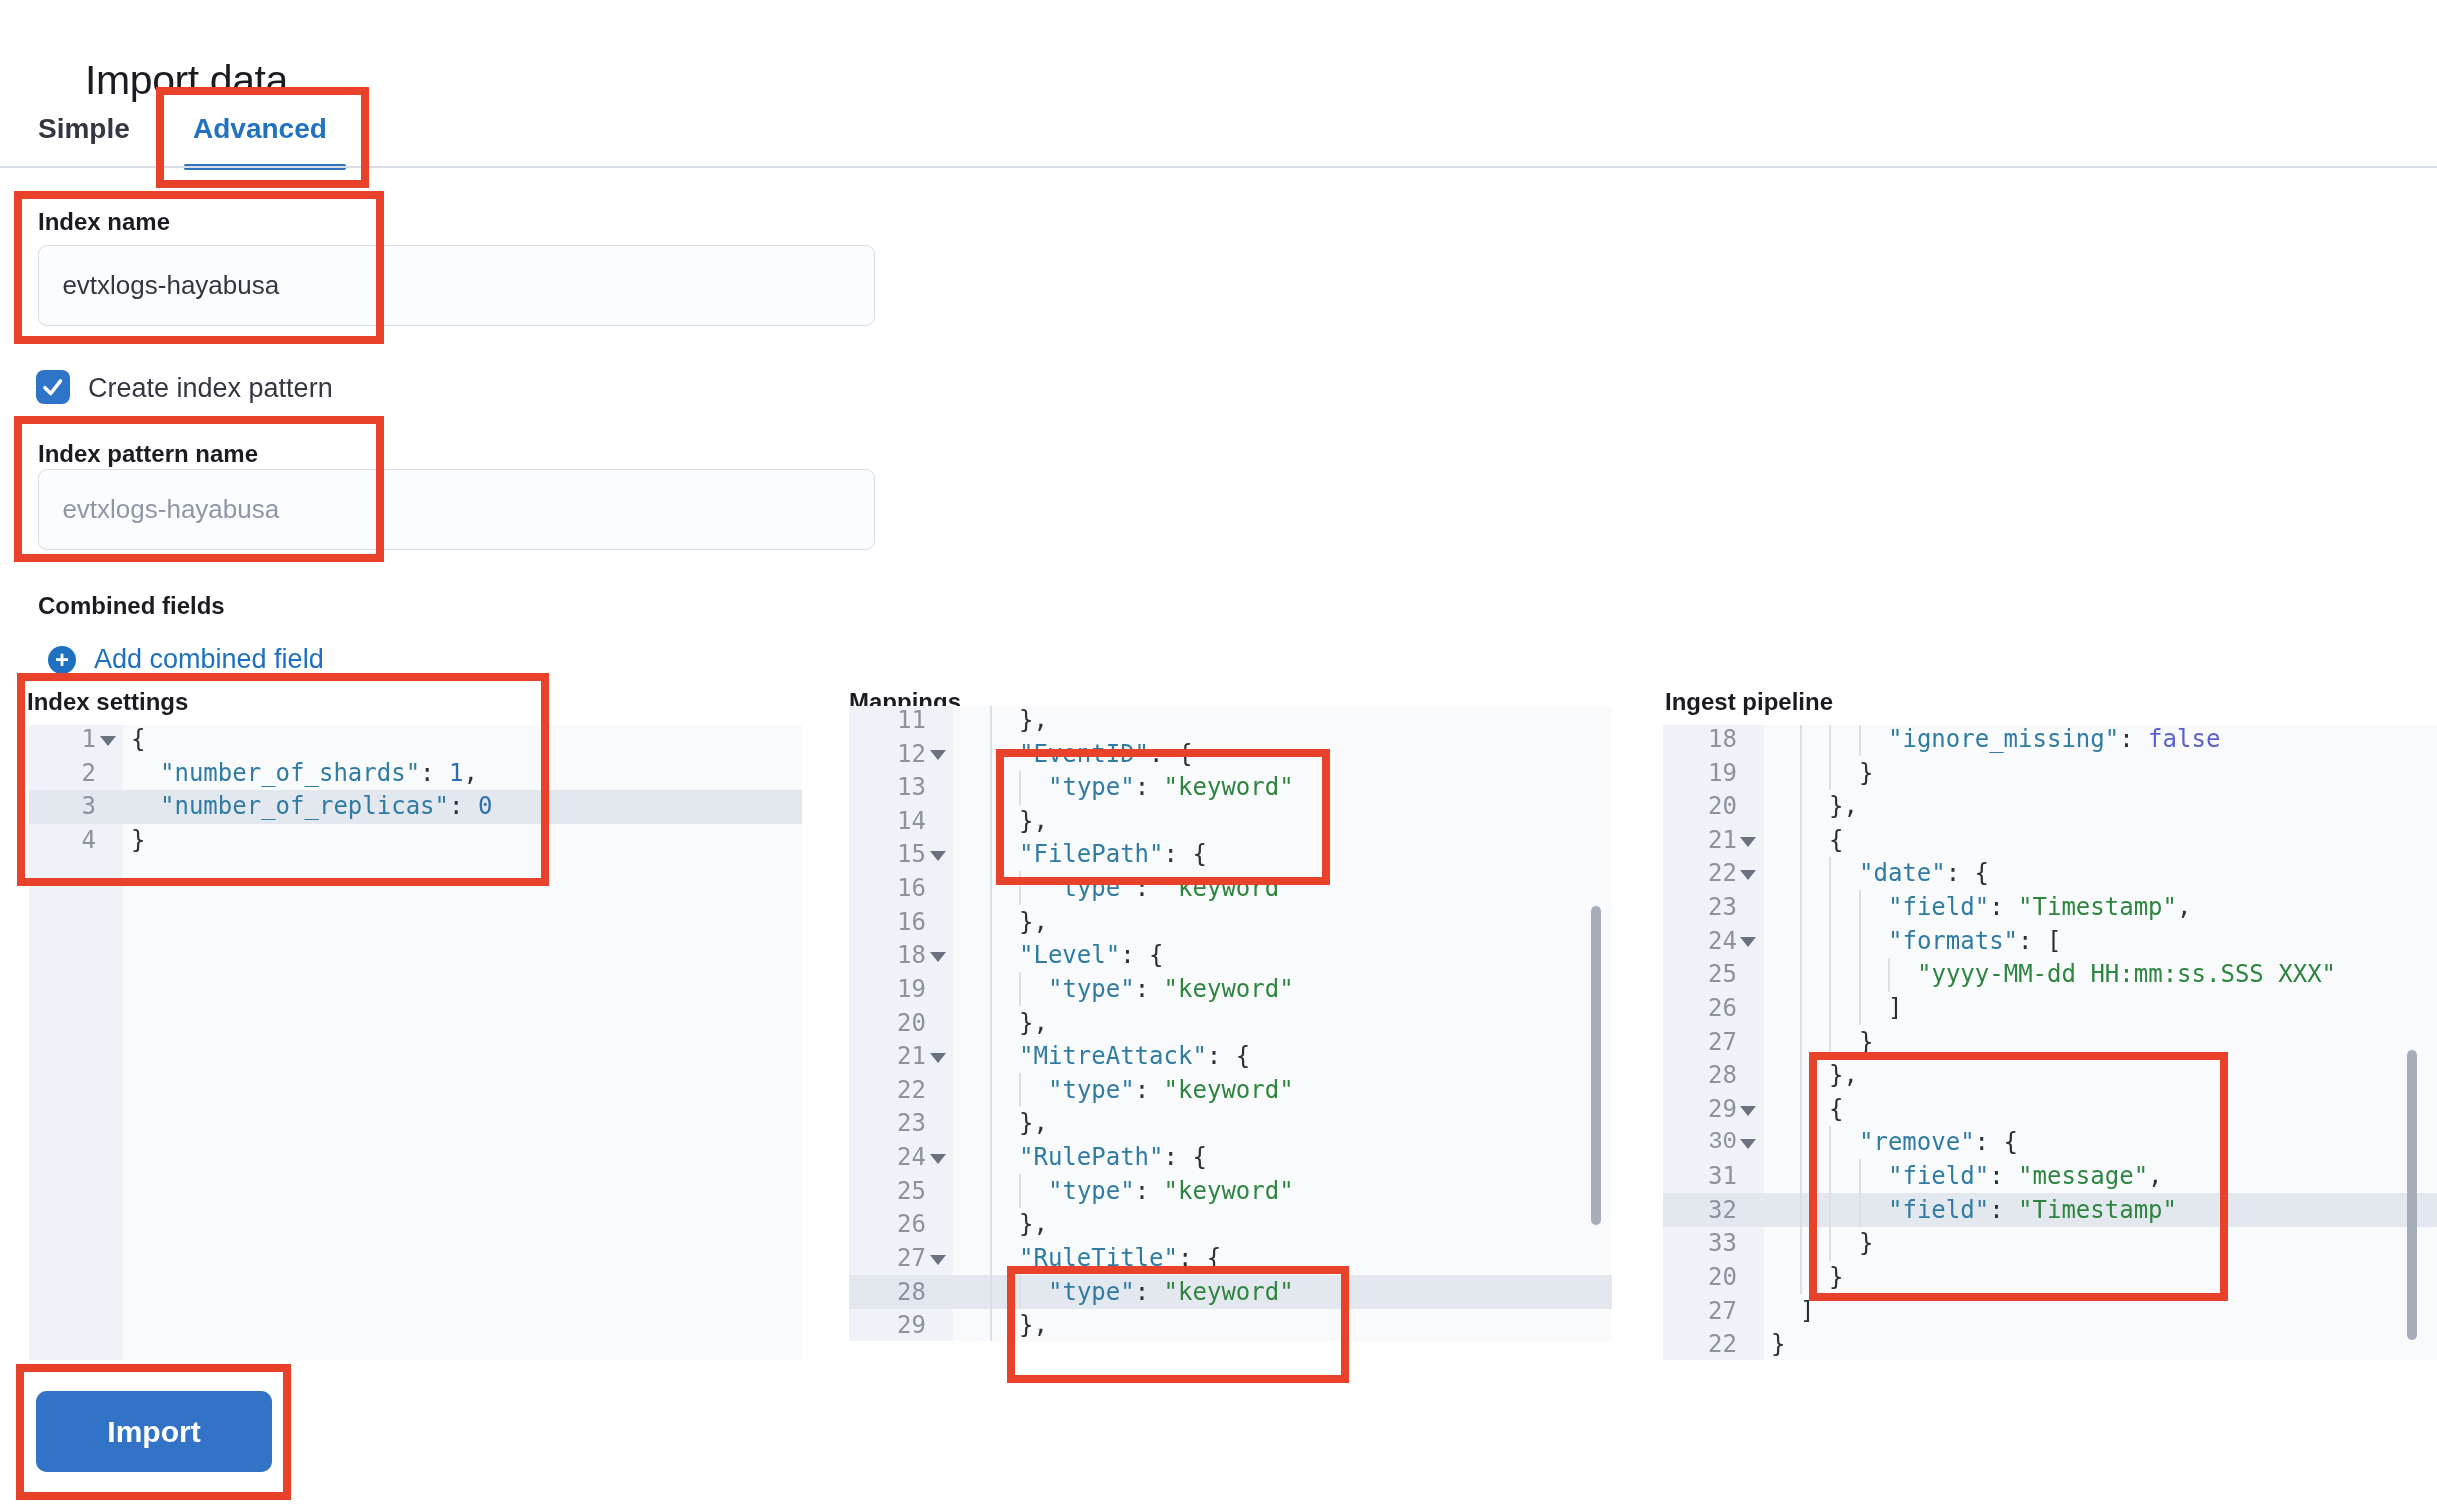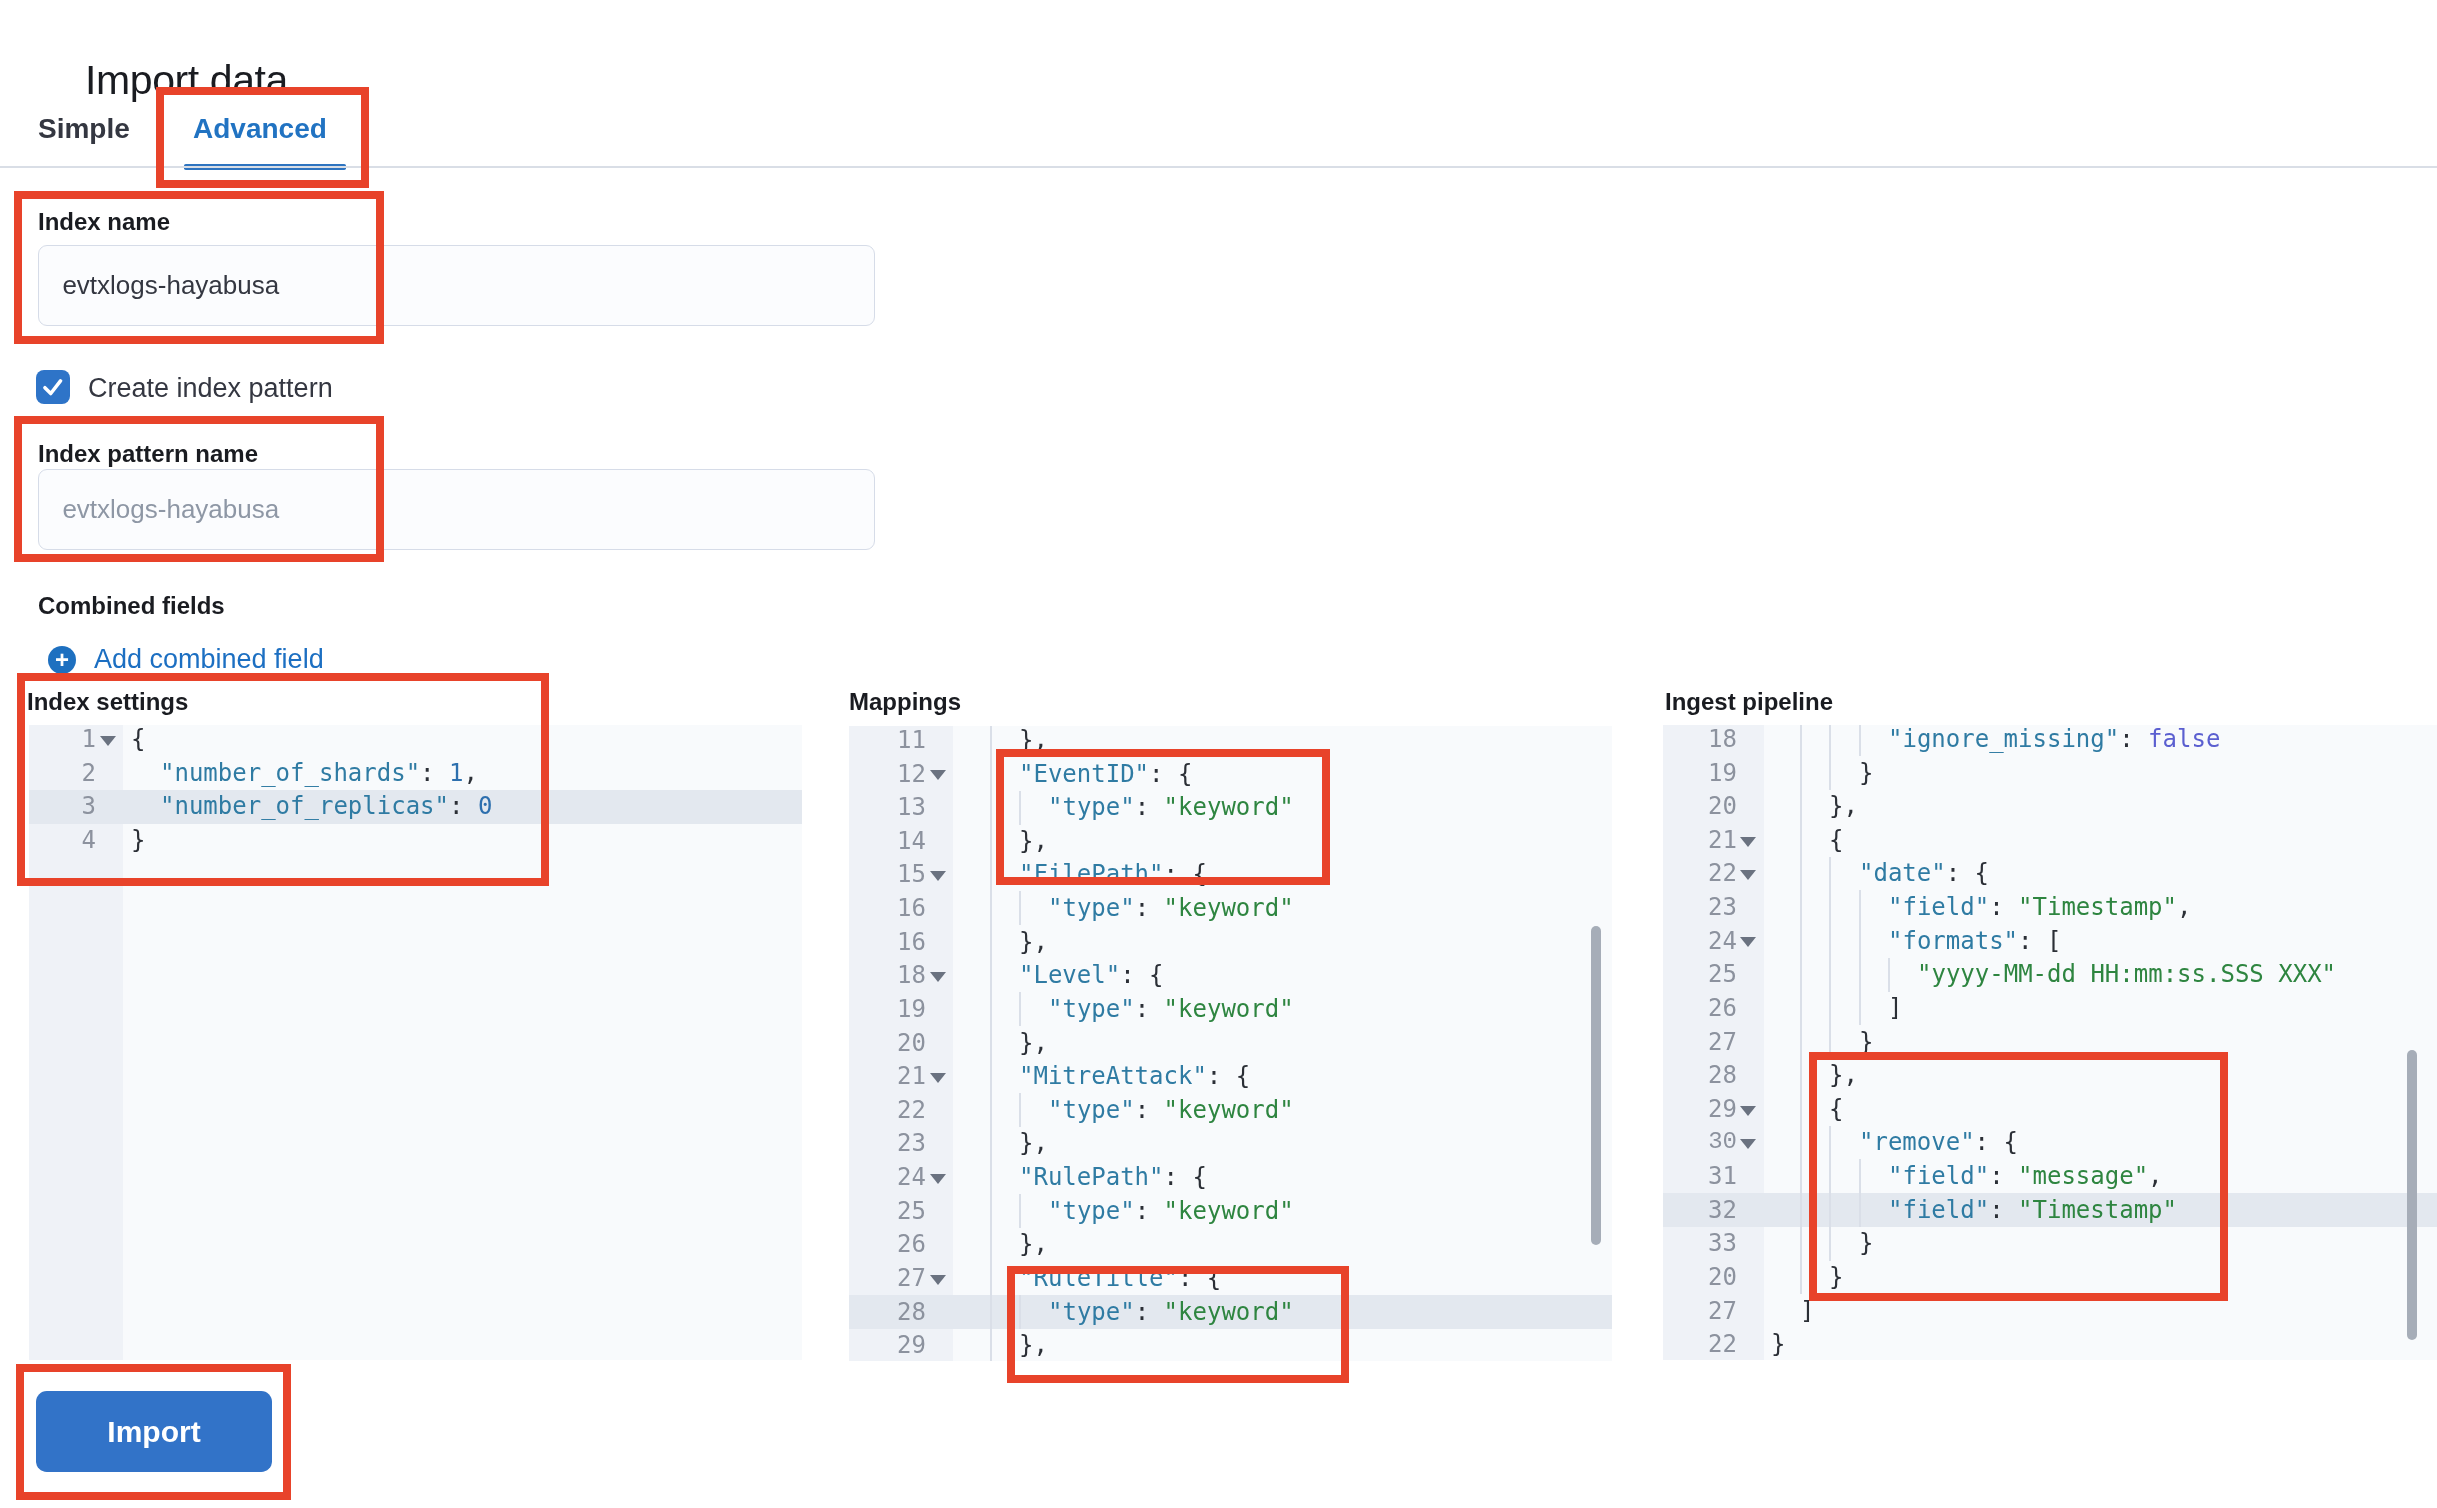--- a/index.html
+++ b/index.html
@@ -100,21 +100,21 @@
       <div class="code-line" style="top: 0px; left: 102px;"><span class="tok-p">{</span></div>
       <div class="gut-num" style="top: 34px; left: 0px; width: 67px;">2</div>
       <div class="code-line" style="top: 34px; left: 131px;"><span class="tok-k">"number_of_shards"</span><span class="tok-p">: </span><span class="tok-n">1</span><span class="tok-p">,</span></div>
       <div class="hl-band" style="top: 65px; width: 773px; height: 34px;"></div>
       <div class="gut-num" style="top: 67px; left: 0px; width: 67px;">3</div>
       <div class="code-line" style="top: 67px; left: 131px;"><span class="tok-k">"number_of_replicas"</span><span class="tok-p">: </span><span class="tok-n">0</span></div>
       <div class="gut-num" style="top: 101px; left: 0px; width: 67px;">4</div>
       <div class="code-line" style="top: 101px; left: 102px;"><span class="tok-p">}</span></div>
     </div>
     <div class="abs editor-label" style="left: 849px; top: 688px;">Mappings</div>
-    <div class="editor" style="left: 849px; top: 726px; width: 763px; height: 635px;">
+    <div class="editor" style="left: 849px; top: 706px; width: 763px; height: 635px;">
       <div class="gutter" style="width: 104px;"></div>
       <div class="gut-num" style="top: 0px; left: 0px; width: 77px;">11</div>
       <div class="iguide" style="top: -2.7px; left: 141px; height: 34px;"></div>
       <div class="code-line" style="top: 0px; left: 170px;"><span class="tok-p">},</span></div>
       <div class="gut-num" style="top: 34px; left: 0px; width: 77px;">12</div>
       <div class="fold-caret" style="top: 44px; left: 81px;"></div>
       <div class="iguide" style="top: 31px; left: 141px; height: 34px;"></div>
       <div class="code-line" style="top: 34px; left: 170px;"><span class="tok-k">"EventID"</span><span class="tok-p">: {</span></div>
       <div class="gut-num" style="top: 67px; left: 0px; width: 77px;">13</div>
       <div class="iguide" style="top: 65px; left: 141px; height: 34px;"></div>

